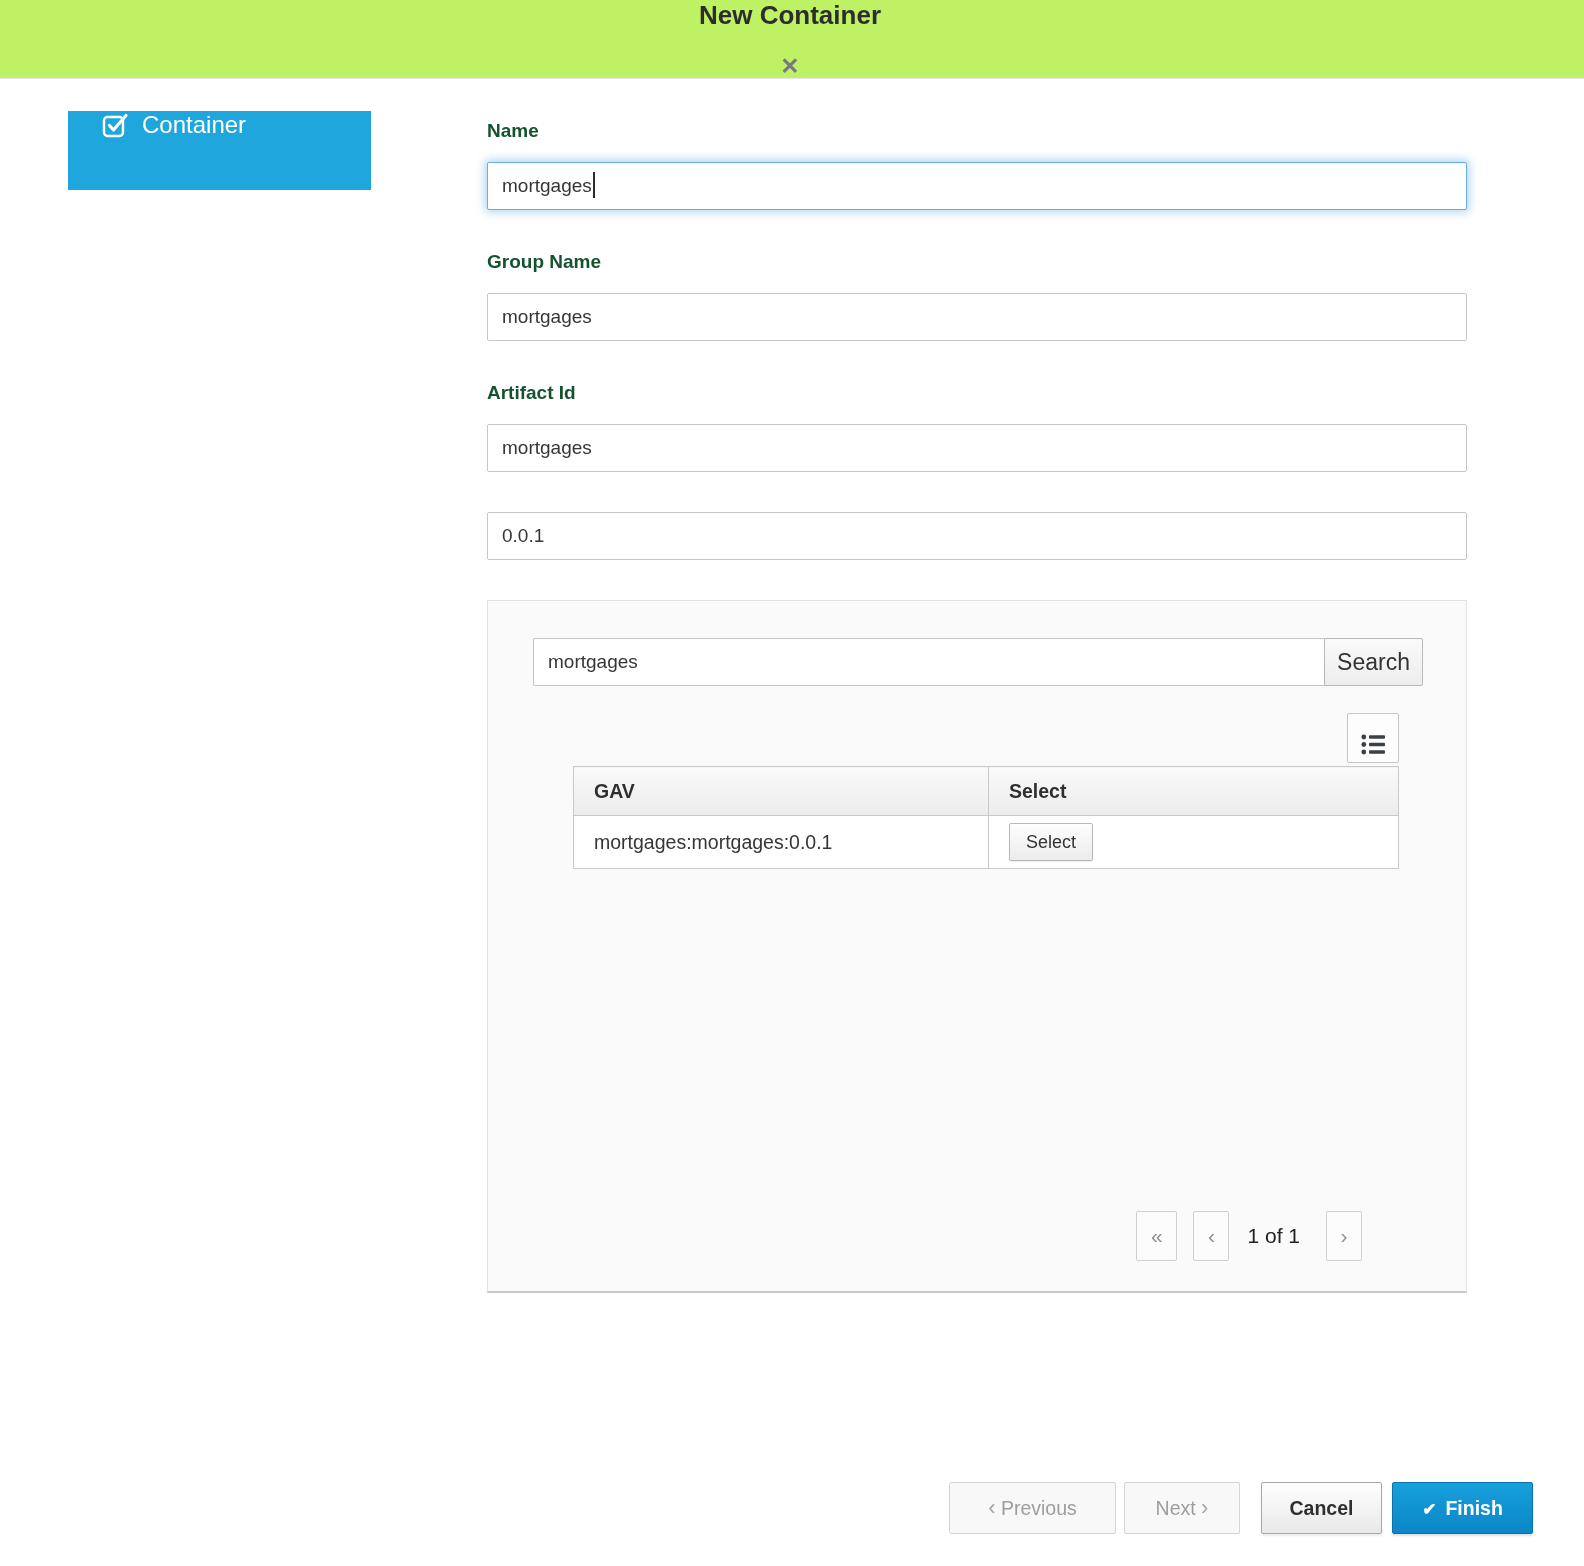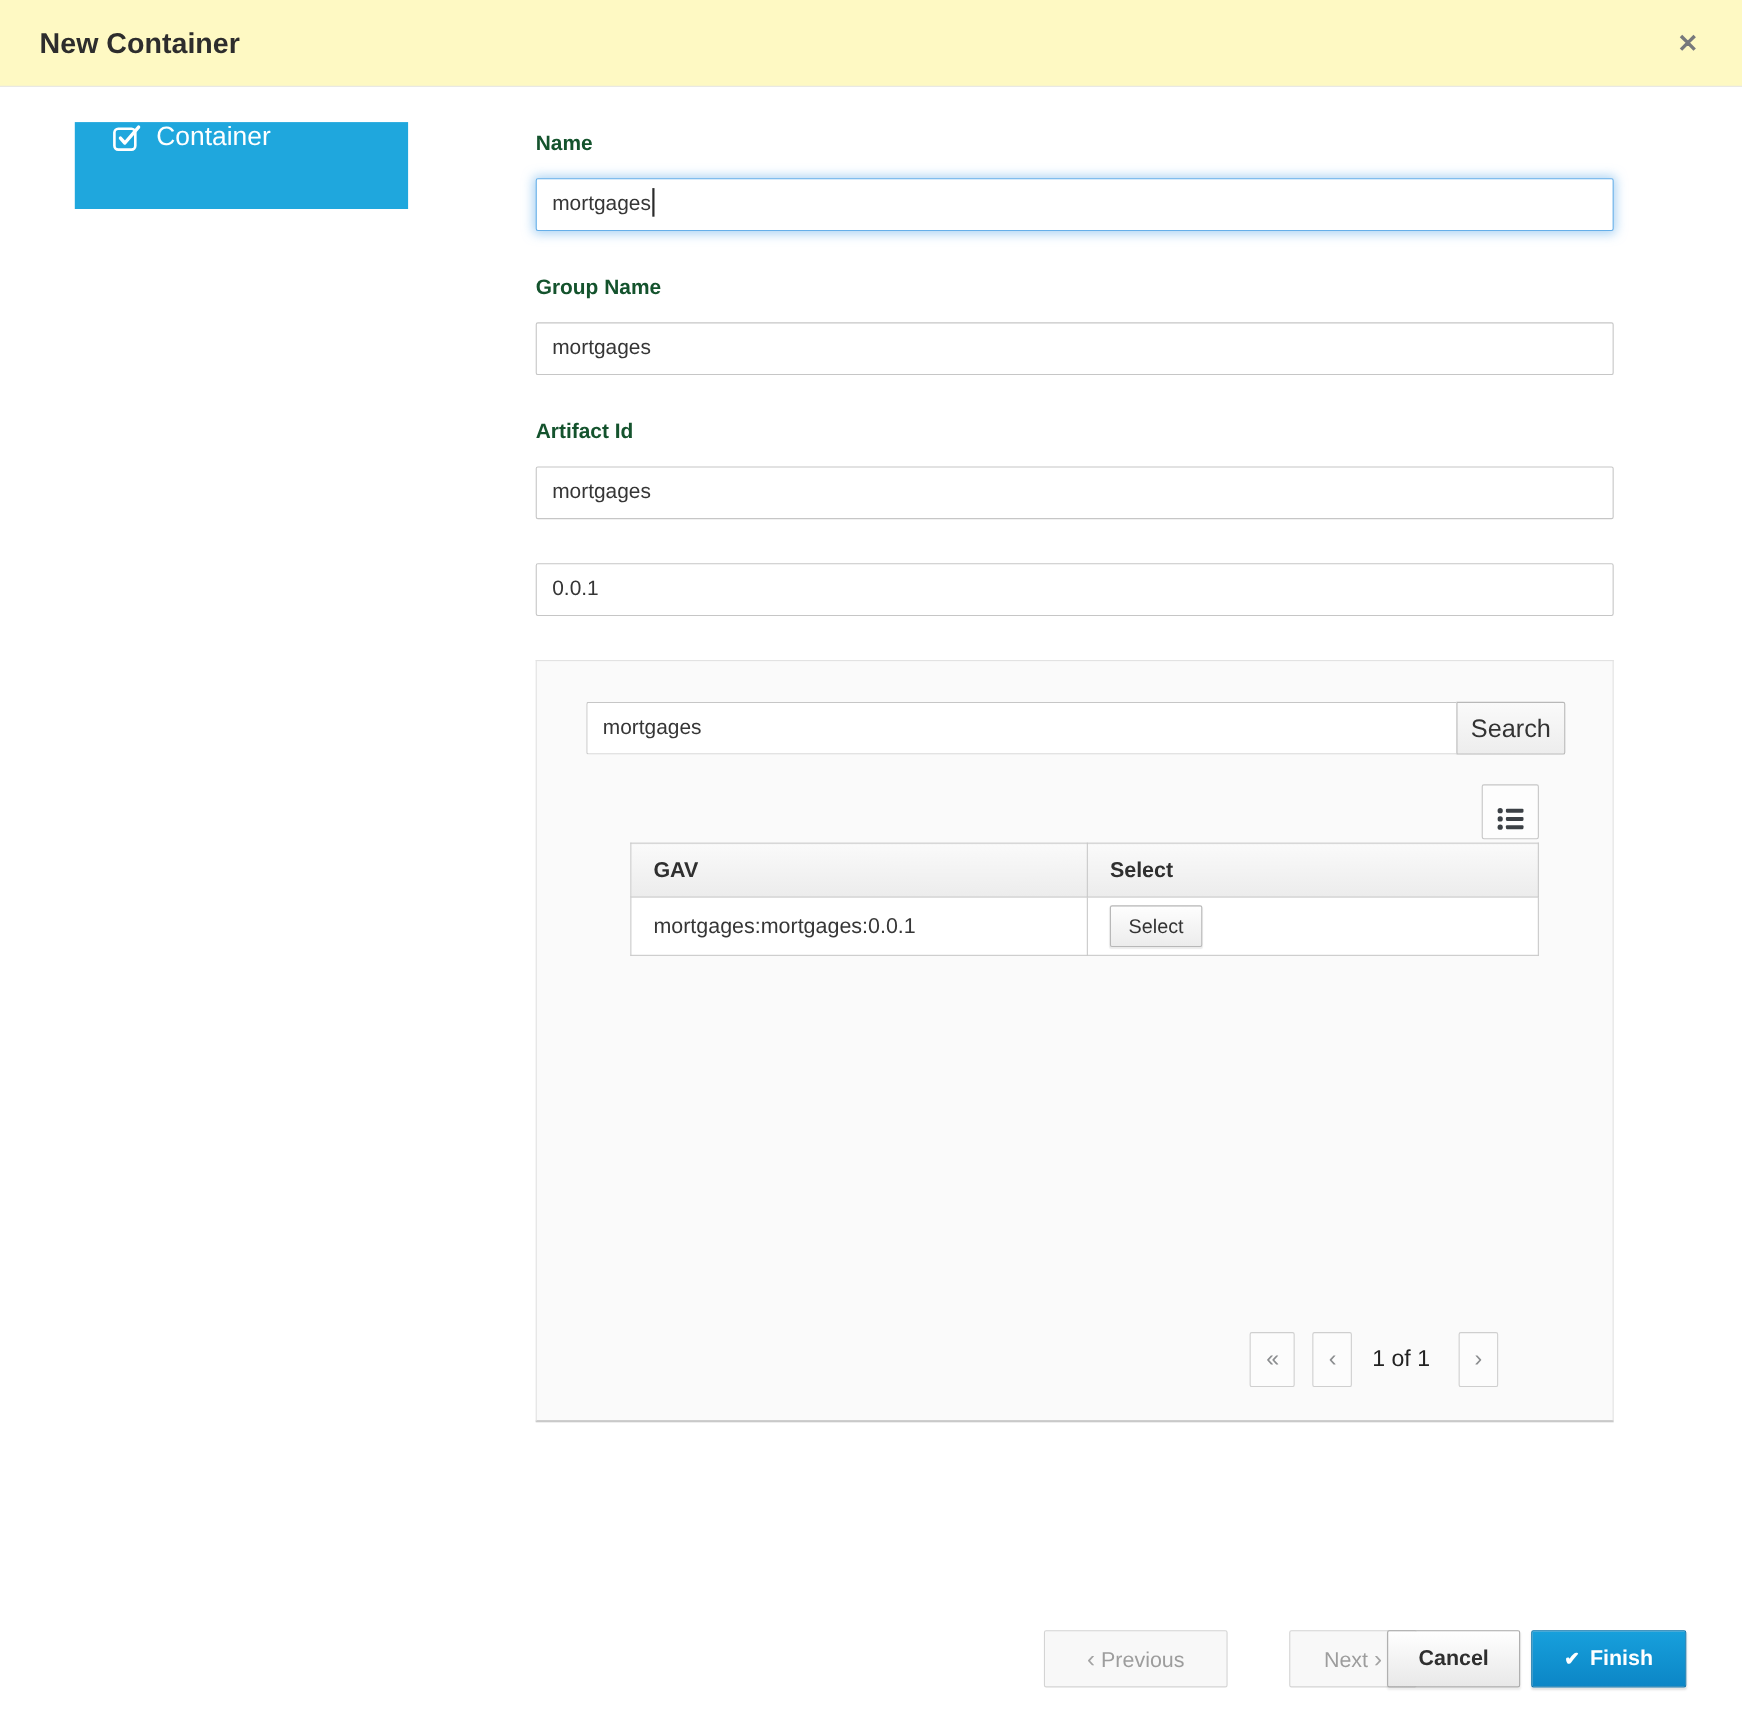--- a/index.html
+++ b/index.html
@@ -5,22 +5,22 @@
   * { margin:0; padding:0; box-sizing:border-box; }
   html,body { background:#fff; }
   body {
     width:1584px; height:1566px; position:relative;
     font-family:"Liberation Sans", sans-serif; color:#363636; overflow:hidden;
   }
 
   
   .modal-header {
     position:absolute; left:0; top:0; width:1584px; height:79px;
-    background:#fef9c3; border-bottom:1px solid #e7e7e7;
-    display:flex; align-items:center; padding:0 40px 0 36px;
+    background:#bef264; border-bottom:1px solid #e7e7e7;
+    display:flex; align-items:center; padding:0 40px 0 36px;flex-direction:column;
   }
   .modal-title { flex:1; font-size:26px; font-weight:700; color:#2d2d2d; }
   .close-btn {
     background:none; border:none; cursor:pointer;
     font-size:23px; font-weight:700; color:#77797c; line-height:1;
   }
 
   
   .step-btn {
     position:absolute; left:68px; top:111px; width:303px; height:79px;
@@ -117,21 +117,21 @@
   
   .wiz-btn {
     position:absolute; top:1482px; height:52px; cursor:pointer;
     border-radius:2px; font-family:"Liberation Sans", sans-serif; font-size:19.5px;
   }
   .btn-prev {
     left:949px; width:167px;
     background:#f8f8f8; border:1px solid #d4d4d4; color:#9d9d9d;
   }
   .btn-next {
-    left:1172px; width:116px;
+    left:1124px; width:116px;
     background:#f8f8f8; border:1px solid #d4d4d4; color:#9d9d9d;
   }
   .chev { font-size:22px; color:#a3a3a3; }
   .btn-cancel {
     left:1261px; width:121px;
     background:linear-gradient(#ffffff,#e8e8e8);
     border:1px solid #a8a8a8; color:#2f2f2f; font-weight:600;
     box-shadow:0 2px 2px rgba(0,0,0,.08);
   }
   .btn-finish {

